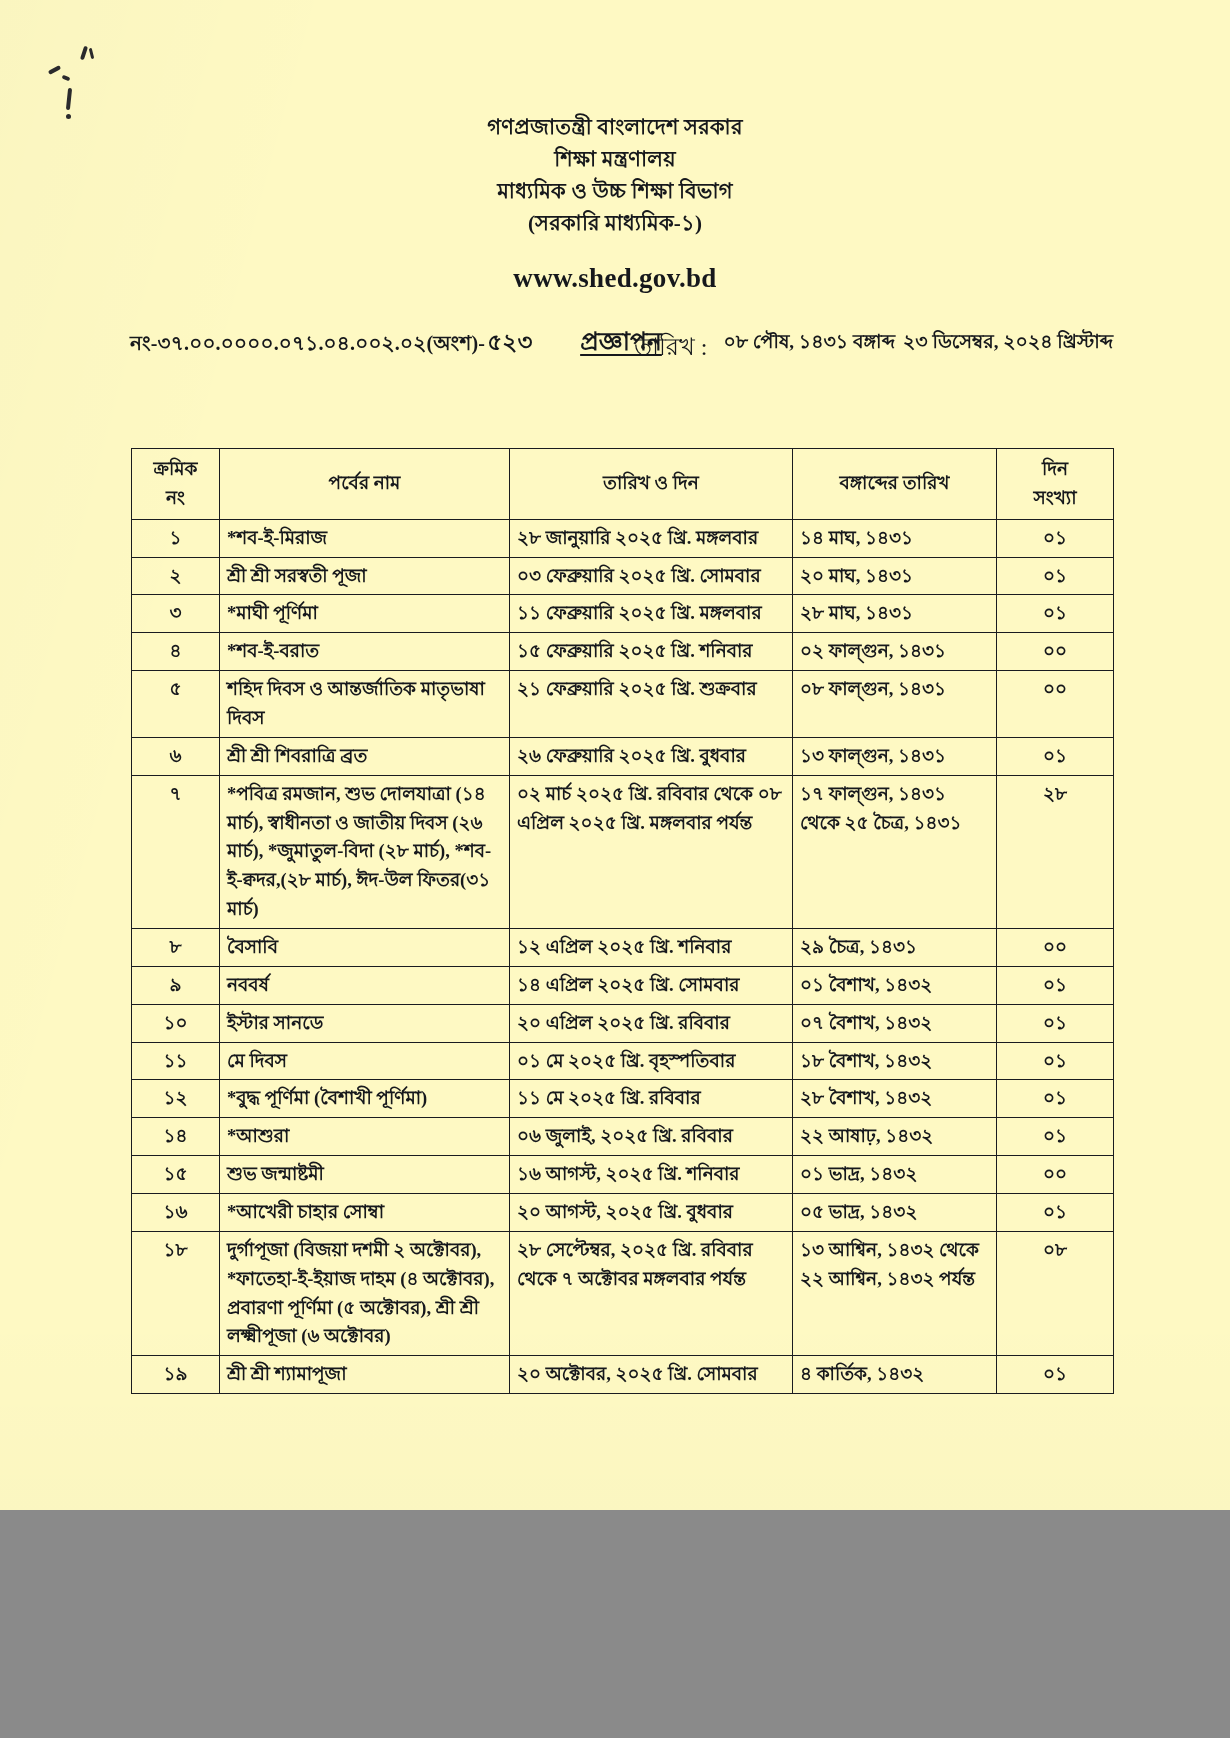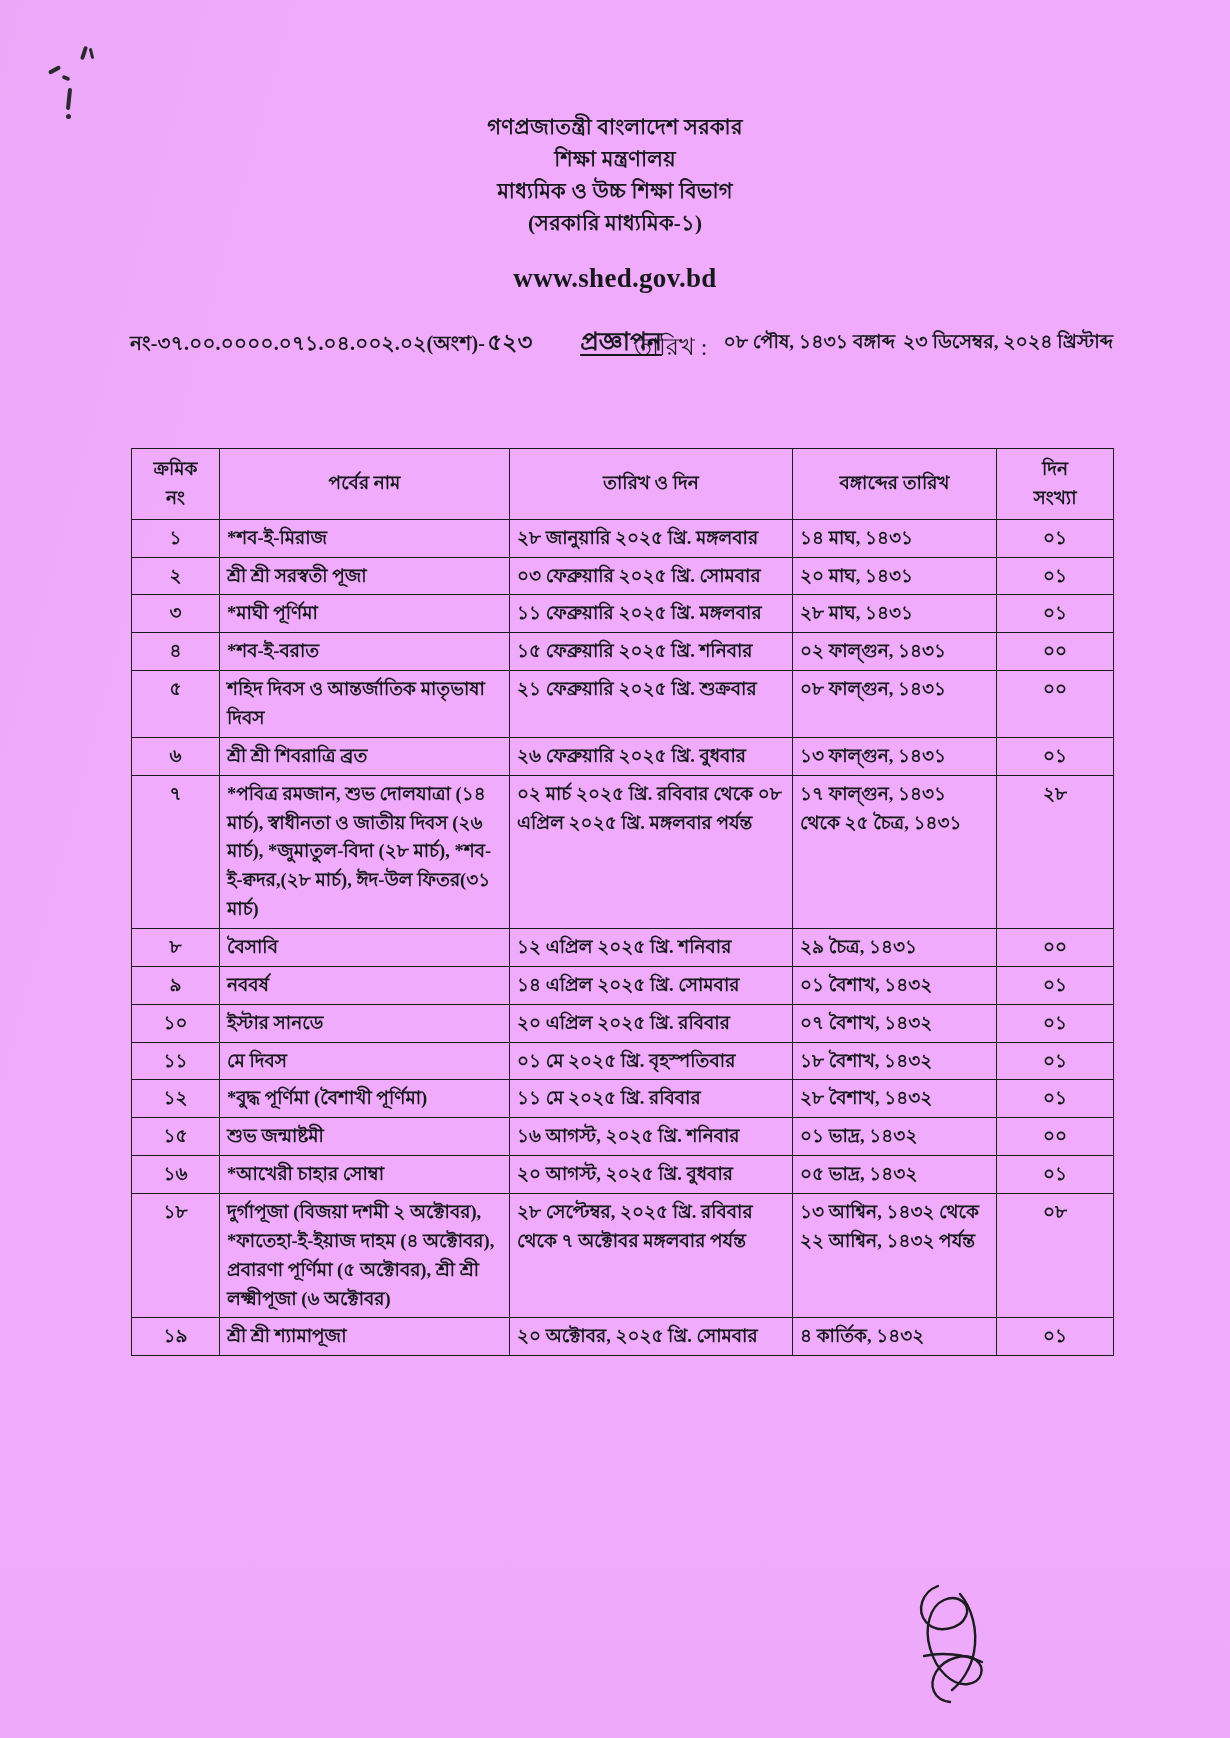--- a/index.html
+++ b/index.html
@@ -3,23 +3,23 @@
 <meta charset="utf-8">
 <style>
   html, body {
     margin: 0;
     padding: 0;
     background: #8a8a8a;
   }
   .page {
     position: relative;
     width: 1230px;
-    height: 1738px;
+    height: 1510px;
     margin: 0 auto;
-    background: #f0abfc;
+    background: #fef9c3;
     overflow: hidden;
     font-family: "Liberation Serif", "DejaVu Serif", serif;
     color: #16181c;
   }
 
   
   .paper-tint {
     position: absolute;
     inset: 0;
     background:
@@ -348,20 +348,27 @@
             <td class="cell-days">০১</td>
           </tr>
           <tr>
             <td class="cell-sl">১২</td>
             <td class="cell-name">*বুদ্ধ পূর্ণিমা (বৈশাখী পূর্ণিমা)</td>
             <td class="cell-date">১১ মে ২০২৫ খ্রি. রবিবার</td>
             <td class="cell-bn">২৮ বৈশাখ, ১৪৩২</td>
             <td class="cell-days">০১</td>
           </tr>
           <tr>
+            <td class="cell-sl">১৪</td>
+            <td class="cell-name">*আশুরা</td>
+            <td class="cell-date">০৬ জুলাই, ২০২৫ খ্রি. রবিবার</td>
+            <td class="cell-bn">২২ আষাঢ়, ১৪৩২</td>
+            <td class="cell-days">০১</td>
+          </tr>
+          <tr>
             <td class="cell-sl">১৫</td>
             <td class="cell-name">শুভ জন্মাষ্টমী</td>
             <td class="cell-date">১৬ আগস্ট, ২০২৫ খ্রি. শনিবার</td>
             <td class="cell-bn">০১ ভাদ্র, ১৪৩২</td>
             <td class="cell-days">০০</td>
           </tr>
           <tr>
             <td class="cell-sl">১৬</td>
             <td class="cell-name">*আখেরী চাহার সোম্বা</td>
             <td class="cell-date">২০ আগস্ট, ২০২৫ খ্রি. বুধবার</td>

